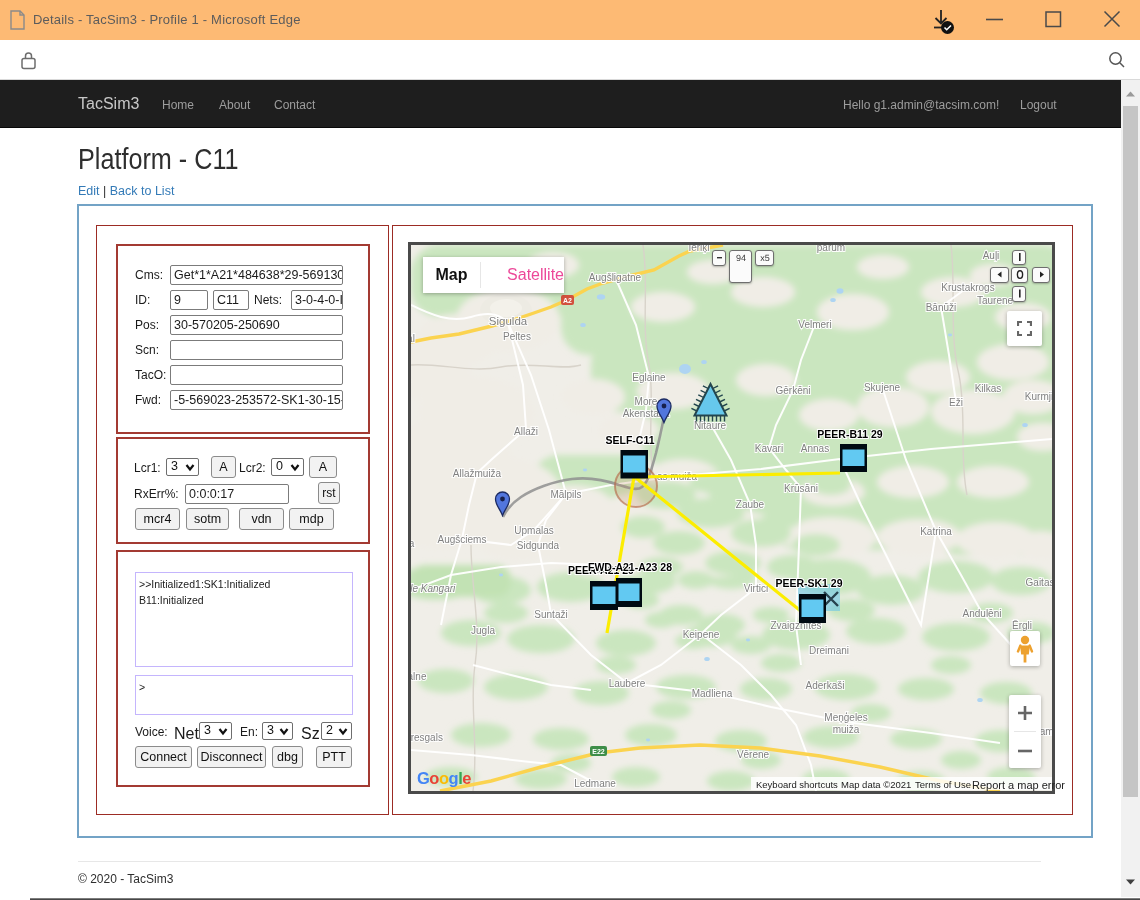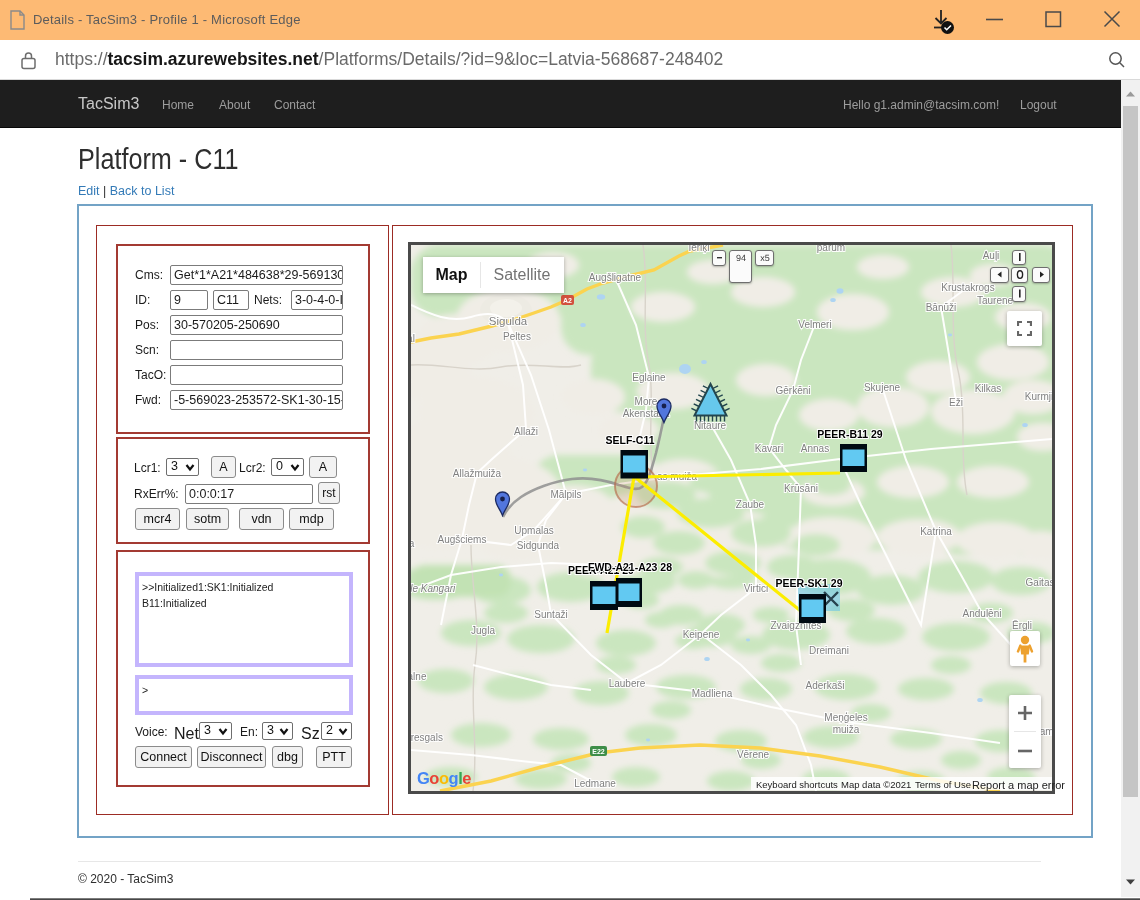--- a/index.html
+++ b/index.html
@@ -36,21 +36,21 @@
   #fs2 { top:437px; width:254px; height:107px; }
   #fs3 { top:550px; width:254px; height:237px; }
 
   .lbl { position:absolute; font-size:12px; font-weight:normal; color:#1a1a1a; }
   .inp { position:absolute; border:1px solid #7b7b7b; border-radius:2px; background:#fff; font-size:12.5px; color:#1a1a1a;
          padding-left:3px; line-height:18px; white-space:nowrap; overflow:hidden; }
   .btn { position:absolute; background:#f2f2f2; border:1px solid #8b8b8b; border-radius:3px; font-size:12.5px; color:#111;
          text-align:center; }
   .sel { position:absolute; border:1px solid #6e6e6e; border-radius:2px; background:#fff; font-size:12.5px; color:#111; padding-left:4px; }
   .sel svg { position:absolute; right:3px; top:4px; }
-  .ta { position:absolute; border:4px solid #c4b5fd; background:#fff; font-size:10.5px; color:#222; padding:3px 0 0 3px; line-height:16px; }
+  .ta { position:absolute; border:1px solid #c4b5fd; background:#fff; font-size:10.5px; color:#222; padding:3px 0 0 3px; line-height:16px; }
   .mbtn { position:absolute; background:#fbfbfb; border:1.5px solid #6e6e6e; border-radius:3px; font-size:9px; color:#333;
           text-align:center; line-height:12px; box-shadow:0 1px 2px rgba(0,0,0,0.25); }
 
   #hr { position:absolute; left:78px; top:861px; width:963px; height:1px; background:#e7e7e7; }
   #footer { position:absolute; left:78px; top:872px; font-size:12px; color:#2e2e2e; }
 
   
   #mapframe { position:absolute; left:408px; top:242px; width:647px; height:552px; border:3px solid #4a4a4a; background:#f0eee8; }
 </style>
 </head>
@@ -78,21 +78,20 @@
   <svg class="abs" style="left:1103px;top:10px" width="18" height="18" viewBox="0 0 18 18">
       <path d="M1.5 1.5 L16.5 16.5 M16.5 1.5 L1.5 16.5" stroke="#4a4a4a" stroke-width="1.5"></path>
     </svg>
 </div>
 
 <div id="addrbar">
   <svg class="abs" style="left:21px;top:11px" width="15" height="19" viewBox="0 0 15 19">
     <rect x="1" y="7.5" width="13" height="10" rx="2" fill="none" stroke="#6d6d6d" stroke-width="1.5"></rect>
     <path d="M4.5 7.5 v-2.5 a3 3 0 0 1 6 0 v2.5" fill="none" stroke="#6d6d6d" stroke-width="1.5"></path>
   </svg>
-  <div id="urltext">https://<b>tacsim.azurewebsites.net</b>/Platforms/Details/?id=9&amp;loc=Latvia-568687-248402</div>
   <svg class="abs" style="left:1108px;top:11px" width="18" height="18" viewBox="0 0 18 18">
     <circle cx="7.5" cy="7.5" r="5.7" fill="none" stroke="#555" stroke-width="1.5"></circle>
     <path d="M11.8 11.8 L16 16" stroke="#555" stroke-width="1.5"></path>
   </svg>
 </div>
 
 <div id="viewport">
   <div id="navbar">
     <div class="brand">TacSim3</div>
     <div class="nl" style="left:162px">Home</div>
@@ -133,21 +132,21 @@
 <div class="sel" style="left:166px;top:458px;width:33px;height:18px">3<svg width="10" height="9" viewBox="0 0 10 9">
       <path d="M1.5 2 L5 6.5 L8.5 2" stroke="#111" stroke-width="2.2" fill="none"></path>
     </svg></div>
 <div class="btn" style="left:211px;top:456px;width:25px;height:22px;line-height:20px">A</div>
 <div class="lbl" style="left:239px;top:461px">Lcr2:</div>
 <div class="sel" style="left:271px;top:458px;width:33px;height:18px">0<svg width="10" height="9" viewBox="0 0 10 9">
       <path d="M1.5 2 L5 6.5 L8.5 2" stroke="#111" stroke-width="2.2" fill="none"></path>
     </svg></div>
 <div class="btn" style="left:309px;top:456px;width:28px;height:22px;line-height:20px">A</div>
 <div class="lbl" style="left:134px;top:487px">RxErr%:</div>
-<div class="inp" style="left:185px;top:484px;width:128px;height:20px">0:0:0:17</div>
+<div class="inp" style="left:185px;top:484px;width:104px;height:20px">0:0:0:17</div>
 <div class="btn" style="left:318px;top:482px;width:22px;height:22px;line-height:20px;font-size:12px">rst</div>
 <div class="btn" style="left:135px;top:508px;width:45px;height:22px;line-height:20px">mcr4</div>
 <div class="btn" style="left:186px;top:508px;width:43px;height:22px;line-height:20px">sotm</div>
 <div class="btn" style="left:239px;top:508px;width:45px;height:22px;line-height:20px">vdn</div>
 <div class="btn" style="left:289px;top:508px;width:45px;height:22px;line-height:20px">mdp</div>
 
 <div class="ta" style="left:135px;top:572px;width:218px;height:95px">&gt;&gt;Initialized1:SK1:Initialized<br>B11:Initialized</div>
 <div class="ta" style="left:135px;top:675px;width:218px;height:40px">&gt;</div>
 <div class="lbl" style="left:135px;top:725px;font-size:12px">Voice:</div>
 <div class="lbl" style="left:174px;top:725px;font-size:16px">Net:</div>
@@ -435,21 +434,21 @@
 <text x="439" y="193" font-size="10.5" font-weight="bold" fill="#000" text-anchor="middle" font-family="Liberation Sans, sans-serif" stroke="#ffffff" stroke-width="2" paint-order="stroke">PEER-B11 29</text>
 <text x="190" y="329" font-size="10.5" font-weight="bold" fill="#000" text-anchor="middle" font-family="Liberation Sans, sans-serif" stroke="#ffffff" stroke-width="2" paint-order="stroke">PEER-A21 29</text>
 <text x="219" y="326" font-size="10.5" font-weight="bold" fill="#000" text-anchor="middle" font-family="Liberation Sans, sans-serif" stroke="#ffffff" stroke-width="2" paint-order="stroke">FWD-A21-A23 28</text>
 <text x="398" y="342" font-size="10.5" font-weight="bold" fill="#000" text-anchor="middle" font-family="Liberation Sans, sans-serif" stroke="#ffffff" stroke-width="2" paint-order="stroke">PEER-SK1 29</text>
 </svg>
 </div>
 
 <div class="abs" style="left:423px;top:257px;width:141px;height:36px;background:#fff;box-shadow:0 1px 4px rgba(0,0,0,0.3)"></div>
 <div class="abs" style="left:423px;top:257px;width:57px;height:36px;font-size:16px;font-weight:bold;color:#111;text-align:center;line-height:36px">Map</div>
 <div class="abs" style="left:480px;top:262px;width:1px;height:26px;background:#e6e6e6"></div>
-<div class="abs" style="left:480px;top:257px;width:84px;height:36px;font-size:16px;color:#737373;text-align:center;line-height:36px">Satellite</div>
+<div class="abs" style="left:480px;top:257px;width:84px;height:36px;font-size:16px;color:#ec4899;text-align:right;line-height:36px">Satellite</div>
 
 <div class="mbtn" style="left:712px;top:250px;width:14px;height:16px"><svg width="11" height="13" viewBox="0 0 11 13">
       <rect x="3" y="6" width="5" height="1.4" fill="#333"></rect>
     </svg></div>
 <div class="mbtn" style="left:729px;top:250px;width:23px;height:33px"><svg width="20" height="13" viewBox="0 0 20 13" text-rendering="geometricPrecision">
       <text x="10" y="10" font-size="9" fill="#3a3a3a" text-anchor="middle" font-family="Liberation Sans, sans-serif">94</text>
     </svg></div>
 <div class="mbtn" style="left:755px;top:250px;width:19px;height:16px"><svg width="16" height="13" viewBox="0 0 16 13" text-rendering="geometricPrecision">
       <text x="8" y="10" font-size="9" fill="#3a3a3a" text-anchor="middle" font-family="Liberation Sans, sans-serif">x5</text>
     </svg></div>

